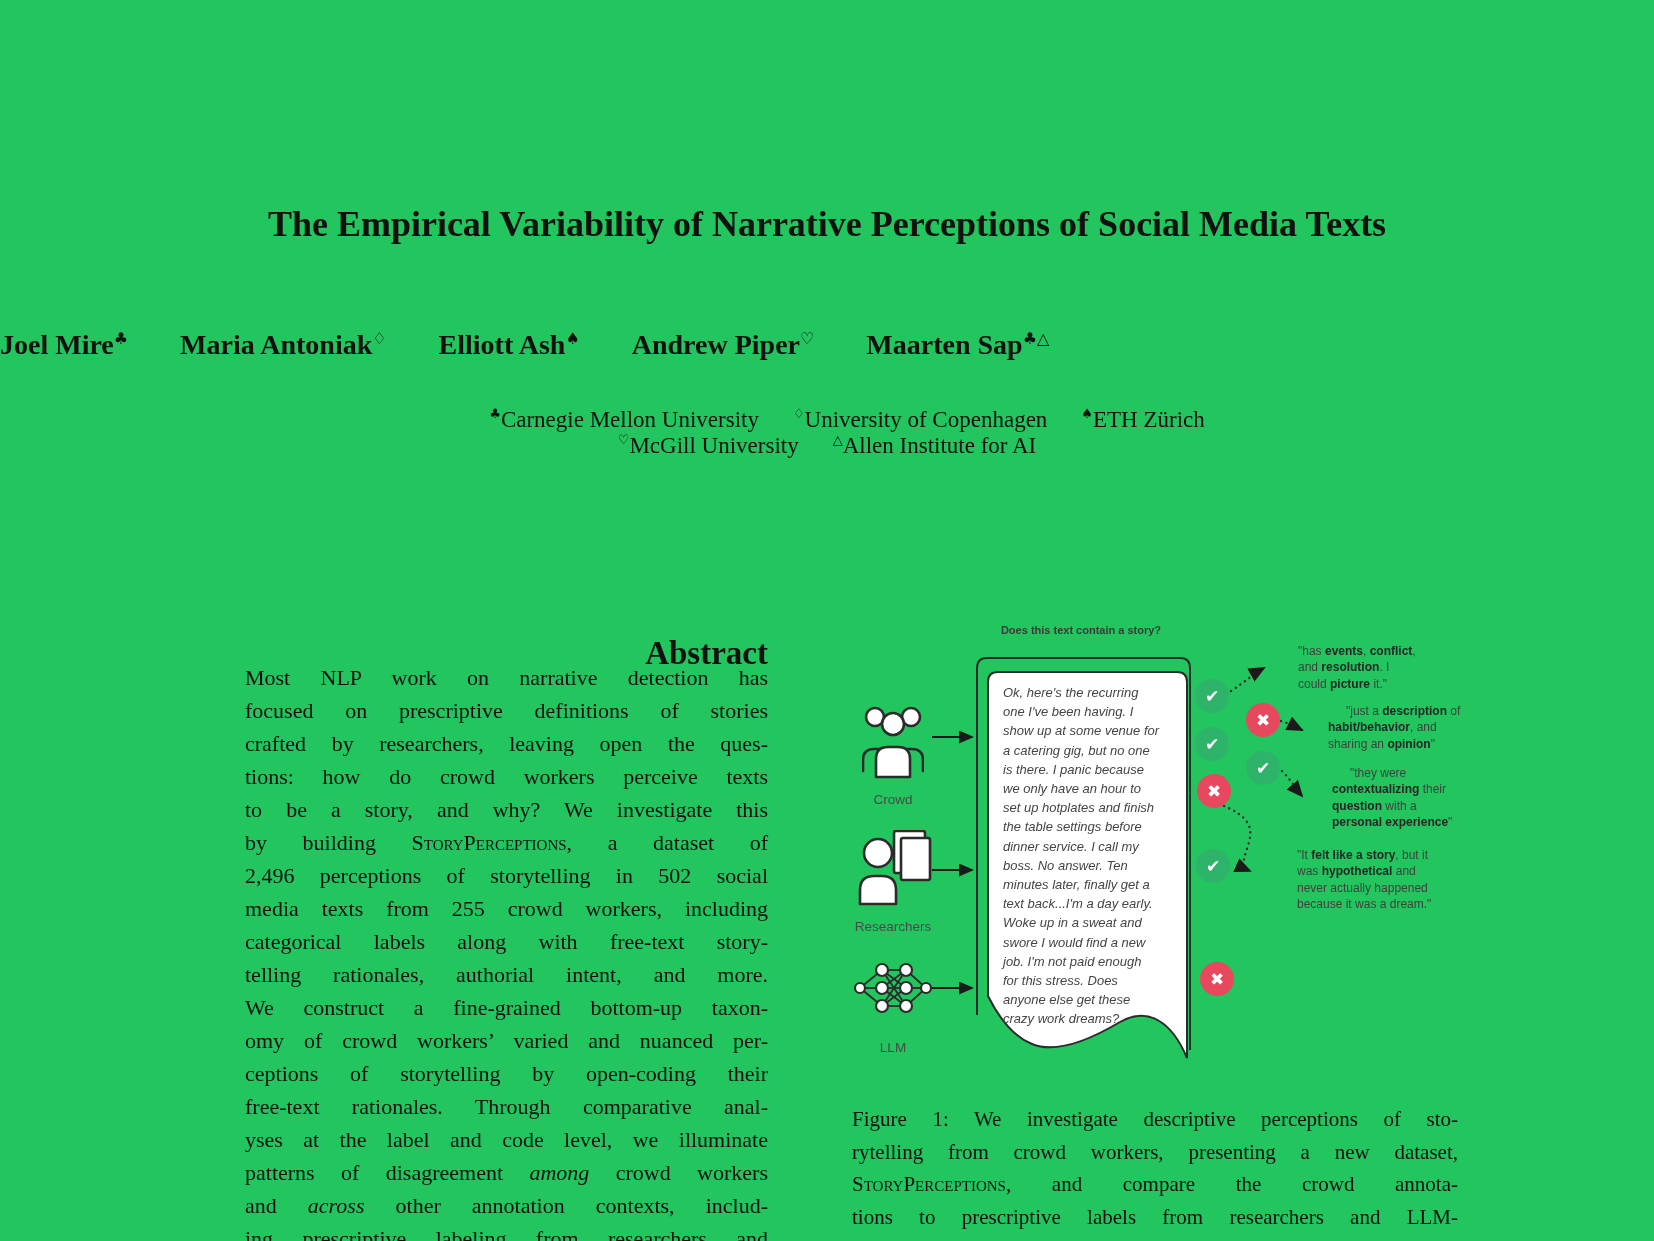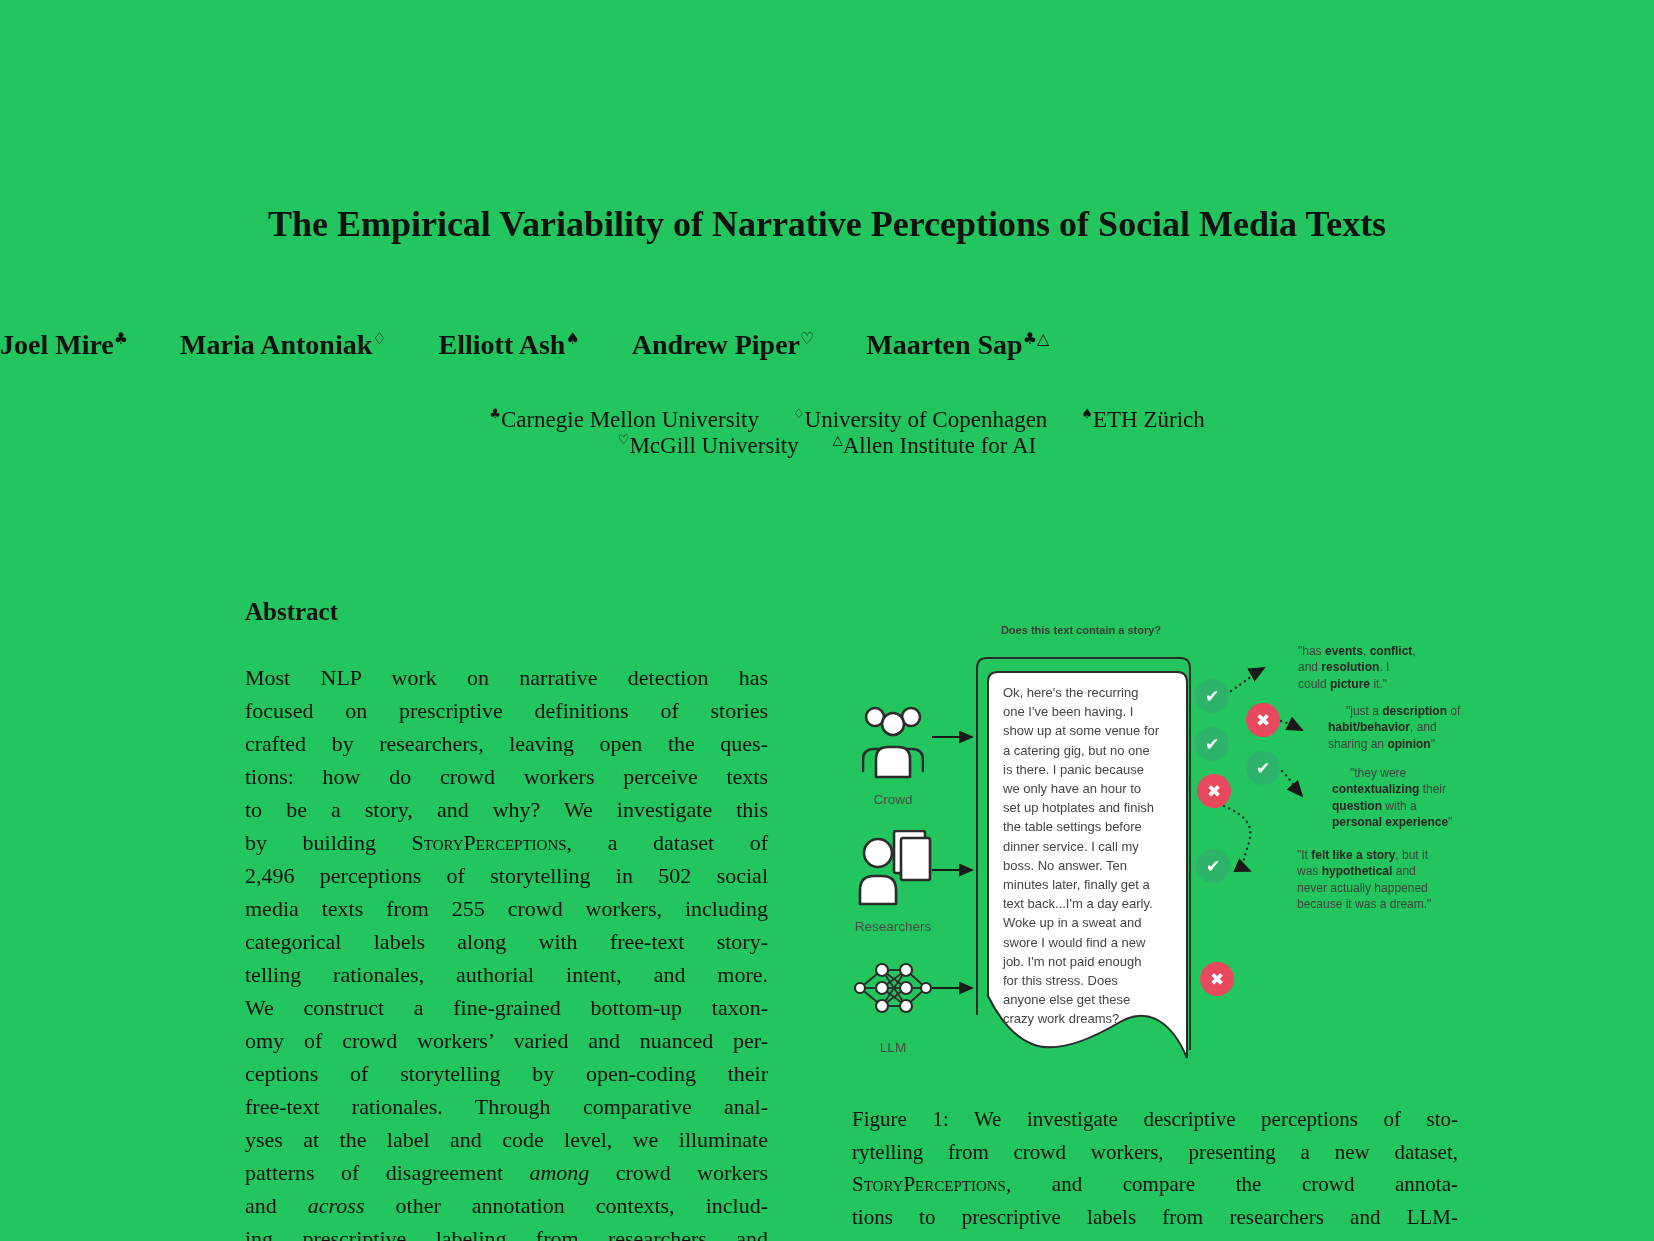--- a/index.html
+++ b/index.html
@@ -13,32 +13,32 @@
            gap:52px;font-size:28px;font-weight:bold;line-height:34px;}
   .a-sup,.a-sup2{font-family:"DejaVu Sans",sans-serif;font-weight:bold;}
   sup.a-sup{font-size:16px;}
   sup.a-sup2{font-size:13px;font-weight:normal;}
   .affil-row{position:absolute;left:0;right:0;display:flex;justify-content:center;
              gap:34px;font-size:23px;line-height:28px;}
   #affils1{top:400px;padding-left:40px;}
   #affils2{top:426px;}
 
   
-  .abstract-heading{position:absolute;left:245px;width:523px;top:597px;text-align:left;
-                    font-size:25px;font-weight:bold;line-height:30px;}
+  .abstract-heading{position:absolute;left:245px;width:523px;top:638px;text-align:right;
+                    font-size:33px;font-weight:bold;line-height:30px;}
   .abstract{position:absolute;left:245px;top:661px;width:523px;font-size:22px;line-height:33px;}
   .abs-line{text-align:justify;text-align-last:justify;white-space:nowrap;}
   .sc{font-variant:small-caps;}
 
   
   .fig-question{position:absolute;left:852px;width:458px;top:624px;text-align:center;
                 font-family:"Liberation Sans",sans-serif;font-weight:bold;font-size:11px;color:#3a3a3a;}
   .diagram-svg{position:absolute;left:0;top:0;pointer-events:none;}
   .bubble-text{position:absolute;left:1003px;top:683px;width:180px;
-               font-family:"Liberation Sans",sans-serif;font-size:13px;line-height:19.2px;color:#444;}
+               font-family:"Liberation Sans",sans-serif;font-size:13px;line-height:19.2px;color:#444;font-style:italic;}
   .bub-line{white-space:nowrap;}
 
   .annot{position:absolute;left:833px;width:120px;display:flex;flex-direction:column;align-items:center;}
   #annot-crowd{top:703px;}
   #annot-researchers{top:830px;}
   #annot-llm{top:960px;}
   .annot-label{margin-top:11px;font-family:"Liberation Sans",sans-serif;font-size:13.5px;color:#4a4a4a;text-align:center;}
   #annot-llm .annot-label{margin-top:24px;}
   .annot svg{display:block;}
 

